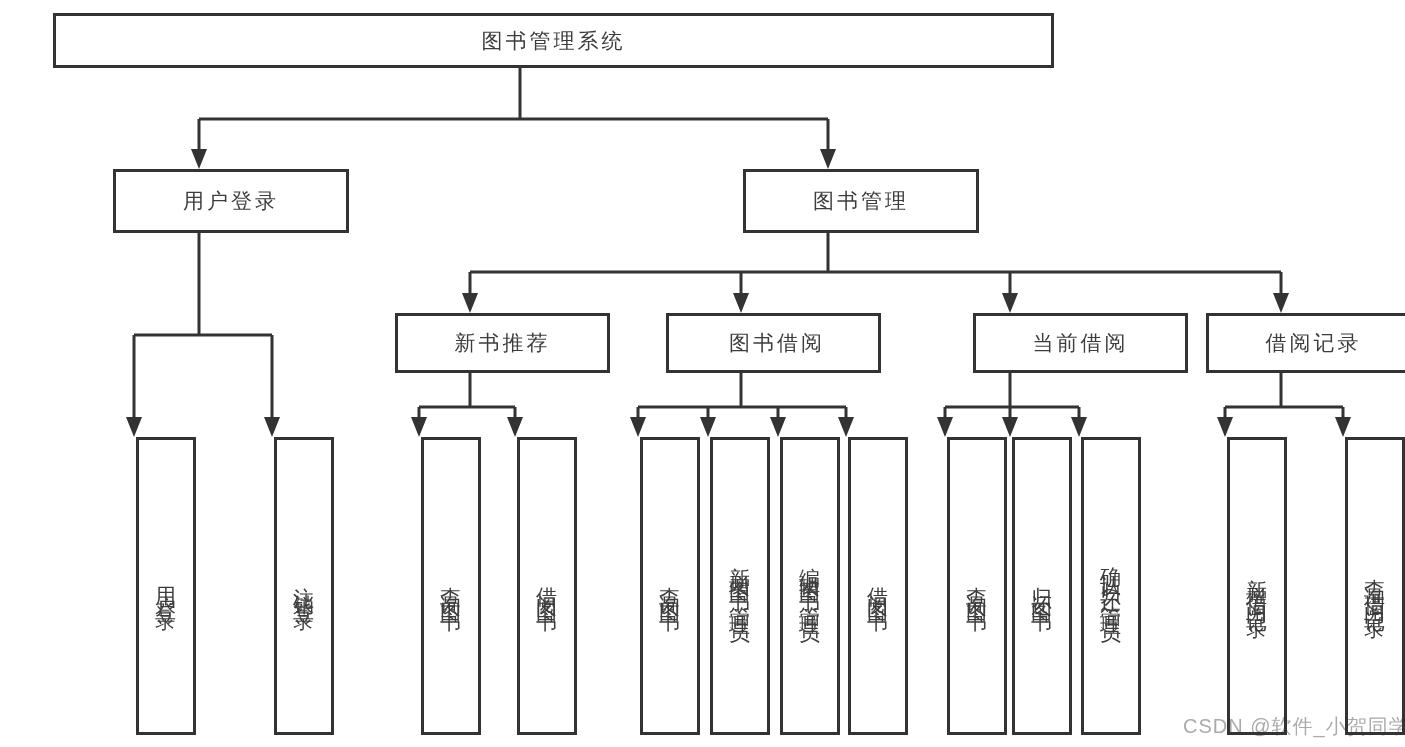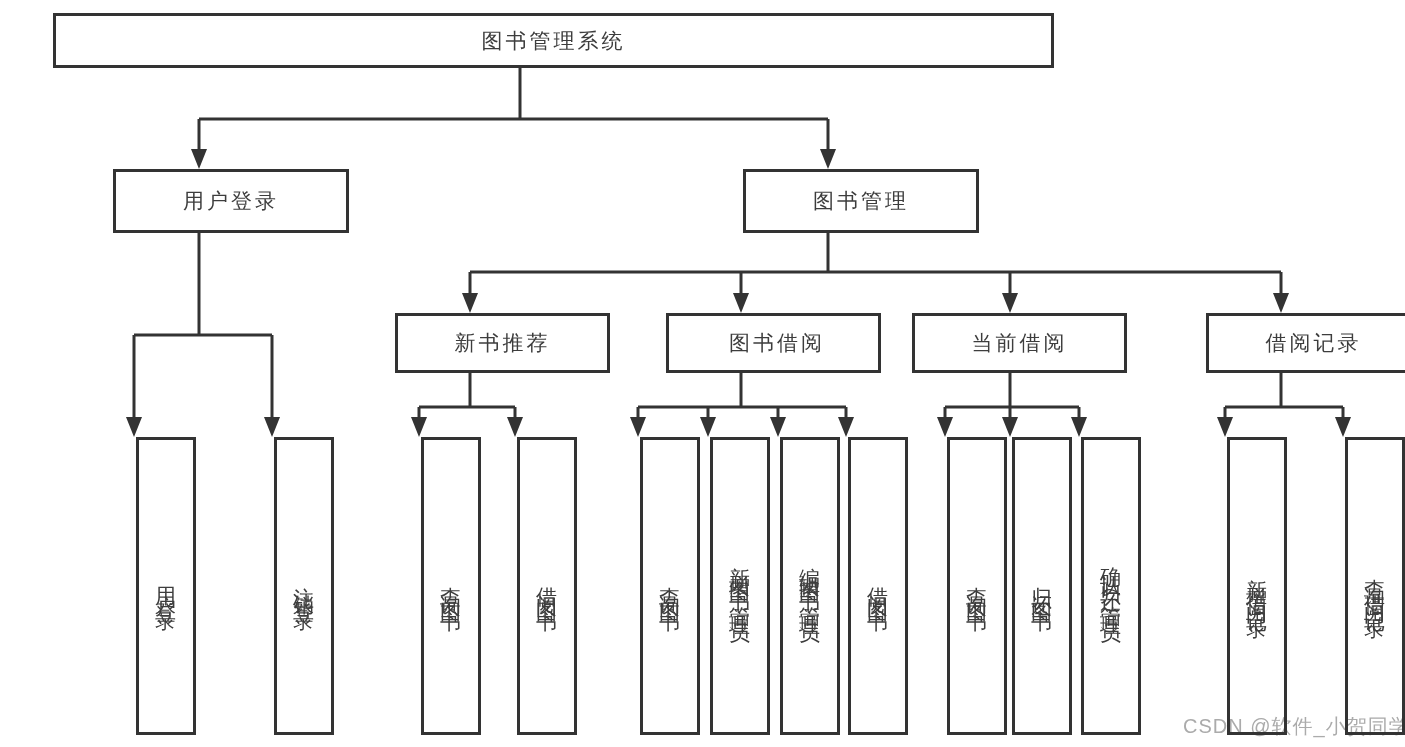--- a/index.html
+++ b/index.html
@@ -133,21 +133,21 @@
     <polygon points="1335,417 1351,417 1343,437"></polygon>
   </svg>
 
   <div class="node h-node" style="left:21px; top:13px; width:1001px; height:55px;">图书管理系统</div>
 
   <div class="node h-node" style="left:81px; top:169px; width:236px; height:64px;">用户登录</div>
   <div class="node h-node" style="left:711px; top:169px; width:236px; height:64px;">图书管理</div>
 
   <div class="node h-node" style="left:363px; top:313px; width:215px; height:60px;">新书推荐</div>
   <div class="node h-node" style="left:634px; top:313px; width:215px; height:60px;padding-left:7px;">图书借阅</div>
-  <div class="node h-node" style="left:880px; top:313px; width:215px; height:60px;">当前借阅</div>
+  <div class="node h-node" style="left:941px; top:313px; width:215px; height:60px;">当前借阅</div>
   <div class="node h-node" style="left:1174px; top:313px; width:215px; height:60px;">借阅记录</div>
 
   <div class="node v-node" style="left:104px; top:437px; width:60px; height:298px;">用户登录</div>
   <div class="node v-node" style="left:242px; top:437px; width:60px; height:298px;">注销登录</div>
 
   <div class="node v-node" style="left:389px; top:437px; width:60px; height:298px;">查询图书</div>
   <div class="node v-node" style="left:485px; top:437px; width:60px; height:298px;">借阅图书</div>
 
   <div class="node v-node" style="left:608px; top:437px; width:60px; height:298px;">查询图书</div>
   <div class="node v-node" style="left:678px; top:437px; width:60px; height:298px;">新增图书（管理员）</div>

